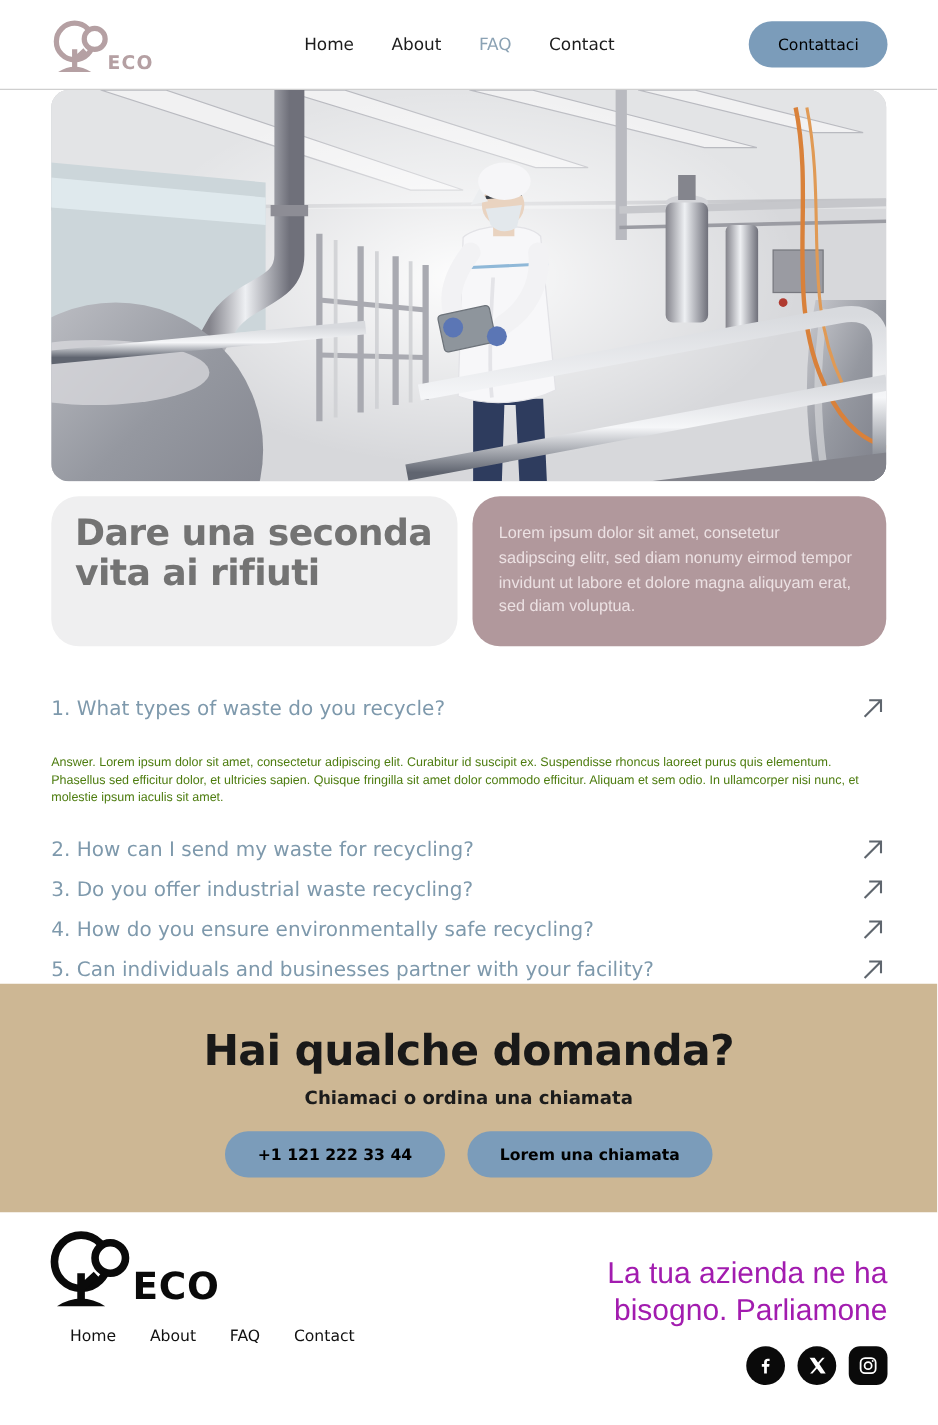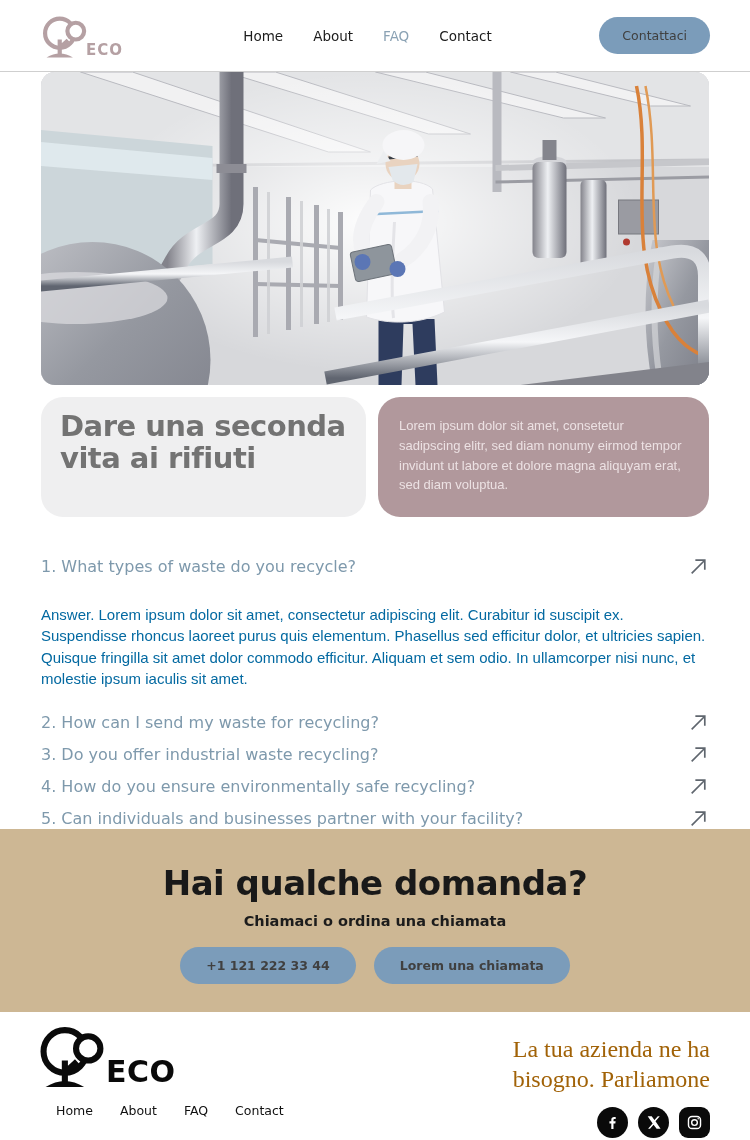--- a/index.html
+++ b/index.html
@@ -15,60 +15,60 @@
   .logo .logo-text { font-family: "DejaVu Sans", sans-serif; font-weight: 800; letter-spacing: 1px; margin-left: -6px; }
   .logo.mauve { color: #b5a0a3; }
   .logo.mauve .logo-text { color: #b5a0a3; font-size: 15px; }
   .logo.black { color: #0a0a0a; }
   .logo.black .logo-text { color: #0a0a0a; font-size: 30px; letter-spacing: 0.5px; }
 
   nav.main-nav { display: flex; gap: 30px; position: absolute; left: 50%; transform: translateX(-53%); }
   nav.main-nav a { font-family: "DejaVu Sans", sans-serif; font-size: 13.5px; color: #1c1c1c; text-decoration: none; cursor: pointer; }
   nav.main-nav a.active { color: #8ba2b4; }
 
-  .pill-btn { background: #7b9cba; color: #404040; border: none; border-radius: 22px;
+  .pill-btn { background: #7b9cba; color: #000000; border: none; border-radius: 22px;
               font-family: "DejaVu Sans", sans-serif; font-size: 12.5px; padding: 11px 23px; cursor: pointer; }
 
   
   .hero { margin: 0 41px; height: 313px; border-radius: 14px; overflow: hidden; background: #d7d8db; }
   .hero svg { display: block; width: 100%; height: 100%; }
 
   
   .intro { margin: 12px 41px 0; display: flex; gap: 12px; }
   .card { border-radius: 22px; height: 120px; flex: 1; }
   .card.gray { background: #efeff0; padding: 13px 18px 0 19px; }
   .card.gray h1 { font-family: "DejaVu Sans", sans-serif; font-size: 29px; line-height: 1.12;
                   font-weight: 800; color: #737373; letter-spacing: -0.5px; }
   .card.mauve { background: #b1989c; padding: 19px 22px 0 21px; }
   .card.mauve p { font-size: 13px; line-height: 1.52; color: #ece1e3; }
 
   
   .faq { margin: 38px 41px 0; }
   .faq-q { display: flex; align-items: center; justify-content: space-between; cursor: pointer; height: 22px; }
   .faq-q .q-text { font-family: "DejaVu Sans", sans-serif; font-size: 16px; color: #7e99ac; }
   .faq-q svg { flex: 0 0 auto; }
-  .faq-a { margin: 27px 0 22px; font-size: 15px; line-height: 1.42; color: #0369a1; }
+  .faq-a { margin: 27px 0 22px; font-size: 10px; line-height: 1.42; color: #4d7c0f; }
   .faq-item.collapsed { margin-top: 10px; }
 
   
   .cta { background: #cdb794; text-align: center; padding: 34px 20px 28px; }
   .cta h2 { font-family: "DejaVu Sans", sans-serif; font-size: 34px; font-weight: 800;
             color: #191919; letter-spacing: -0.5px; }
   .cta .sub { margin-top: 10px; font-family: "DejaVu Sans", sans-serif; font-size: 14.5px; font-weight: 700; color: #1c1c1c; }
   .cta-buttons { margin-top: 18px; display: flex; justify-content: center; gap: 18px; }
   .cta-buttons .pill-btn { padding: 11px 26px; font-weight: 700; }
 
   
   footer { background: #fff; padding: 10px 40px 0; display: flex; justify-content: space-between; }
   .footer-left .logo { margin-left: -4px; }
   .footer-nav { margin-top: 14px; display: flex; gap: 27px; padding-left: 16px; }
   .footer-nav a { font-family: "DejaVu Sans", sans-serif; font-size: 12.5px; color: #111; text-decoration: none; cursor: pointer; }
   .footer-right { width: 270px; display: flex; flex-direction: column; align-items: flex-end; }
-  .tagline { margin-top: 12px; text-align: right; font-family: Liberation Serif, serif;
-             font-weight: 200; font-size: 24px; line-height: 1.25; color: #a16207; }
+  .tagline { margin-top: 24px; text-align: right; font-family: Liberation Sans, sans-serif;
+             font-weight: 200; font-size: 24px; line-height: 1.25; color: #a21caf; }
   .social { margin-top: 13px; display: flex; gap: 10px; }
   .social-btn { width: 31px; height: 31px; background: #0a0a0a; border-radius: 50%;
                 display: flex; align-items: center; justify-content: center; cursor: pointer; }
   .social-btn.square { border-radius: 9px; }
 </style>
 </head>
 <body>
 
 <div class="page">
 

